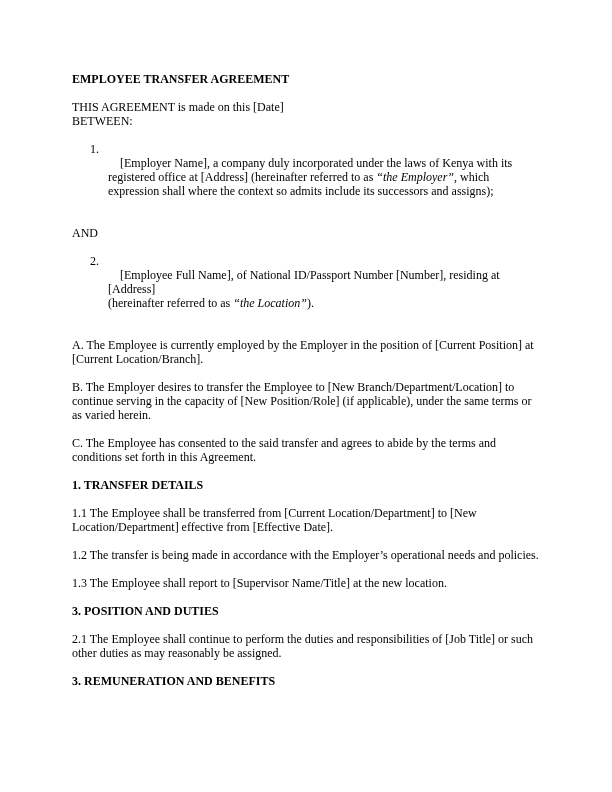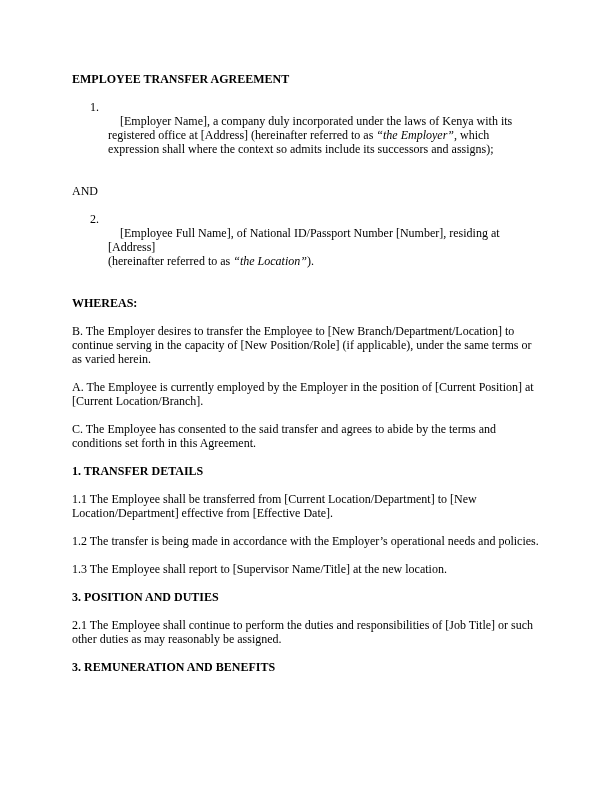--- a/index.html
+++ b/index.html
@@ -39,41 +39,42 @@
   }
   .defined-term { font-style: italic; font-family: Liberation Serif, serif; }
 </style>
 </head>
 <body>
 
 <div class="page">
 
   <div class="heading">EMPLOYEE TRANSFER AGREEMENT</div>
 
+  <p class="para">THIS AGREEMENT is made on this [Date]
+BETWEEN:</p>
 
   <div class="party-item">
     <span class="party-num">1.</span><span>[Employer Name], a company duly incorporated under the laws of Kenya with its
 registered office at [Address] (hereinafter referred to as </span><span class="defined-term">“the Employer”</span><span>, which
 expression shall where the context so admits include its successors and assigns);</span>
   </div>
 
   <p class="para">AND</p>
 
   <div class="party-item">
     <span class="party-num">2.</span><span>[Employee Full Name], of National ID/Passport Number [Number], residing at [Address]
 (hereinafter referred to as </span><span class="defined-term">“the Location”</span><span>).</span>
   </div>
 
-  <div class="heading">WHEREAS:</div>
 
+  <p class="para">A. The Employee is currently employed by the Employer in the position of [Current Position] at
+[Current Location/Branch].</p>
   <p class="para">B. The Employer desires to transfer the Employee to [New Branch/Department/Location] to
 continue serving in the capacity of [New Position/Role] (if applicable), under the same terms or
 as varied herein.</p>
-  <p class="para">A. The Employee is currently employed by the Employer in the position of [Current Position] at
-[Current Location/Branch].</p>
   <p class="para">C. The Employee has consented to the said transfer and agrees to abide by the terms and
 conditions set forth in this Agreement.</p>
 
   <div class="heading">1. TRANSFER DETAILS</div>
   <p class="para">1.1 The Employee shall be transferred from [Current Location/Department] to [New
 Location/Department] effective from [Effective Date].</p>
   <p class="para">1.2 The transfer is being made in accordance with the Employer’s operational needs and policies.</p>
   <p class="para">1.3 The Employee shall report to [Supervisor Name/Title] at the new location.</p>
 
   <div class="heading">3. POSITION AND DUTIES</div>

